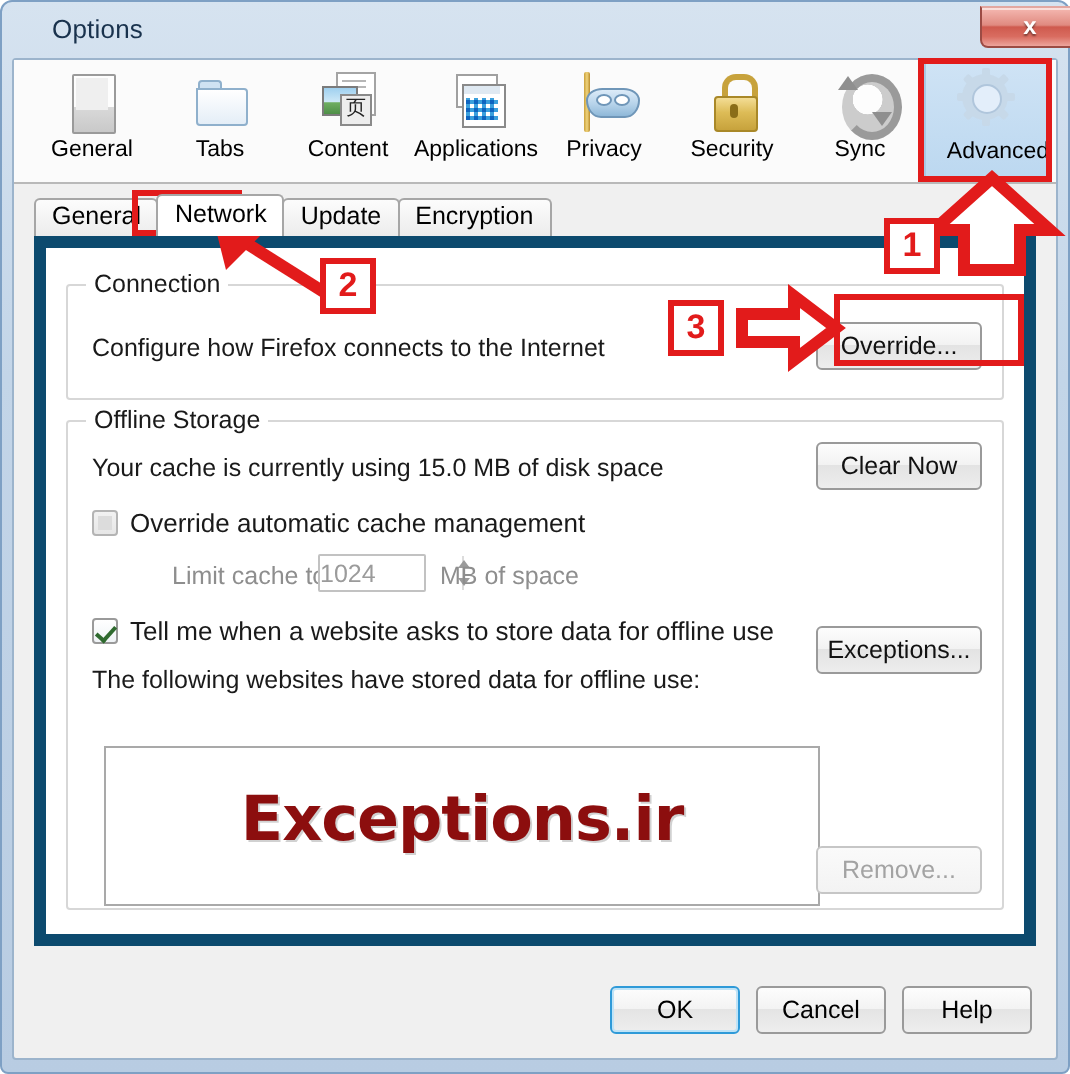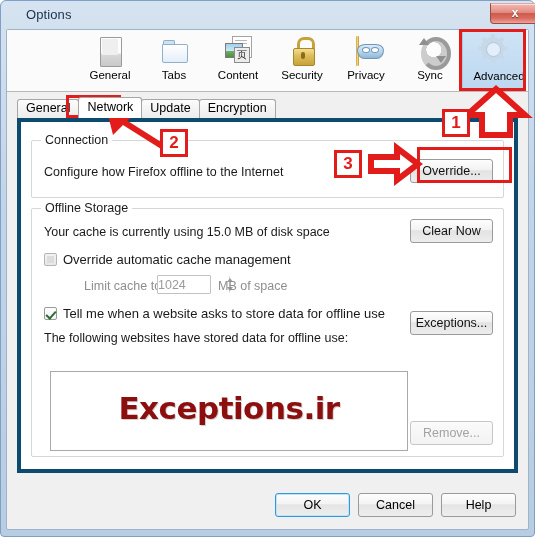--- a/index.html
+++ b/index.html
@@ -177,21 +177,21 @@
     height: 21px;
     line-height: 19px;
     z-index: 2;
   }
 
   
   #panel {
     position: absolute;
     left: 10px; top: 88px; right: 10px; bottom: 56px;
     background: #ffffff;
-    border: 4px solid #0c4a6e;
+    border: 6px solid #0c4a6e;
     box-sizing: border-box;
   }
 
   .groupbox {
     position: absolute;
     border: 1px solid #d7d7d7;
     border-radius: 2px;
     box-sizing: border-box;
   }
   .group-title {
@@ -300,21 +300,21 @@
     color: #8c0e0e;
     letter-spacing: -0.5px;
     font-family: "DejaVu Sans", sans-serif;
     text-shadow: 1px 1px 0 rgba(0,0,0,.18);
   }
 
   
   #bottombar { position: absolute; right: 12px; bottom: 12px; display: flex; gap: 8px; }
   .bbtn {
     position: relative;
-    width: 75px; height: 24px;
+    width: 65px; height: 24px;
     box-sizing: border-box;
     background: linear-gradient(180deg,#fdfdfd 0%, #f3f3f3 47%, #e4e4e4 48%, #eeeeee 100%);
     border: 1px solid #9a9a9a;
     border-radius: 3px;
     font-size: 12.5px;
     display: flex; align-items: center; justify-content: center;
     cursor: pointer;
   }
   .bbtn.default {
     border: 1px solid #2f9ad8;
@@ -377,38 +377,47 @@
         <div class="glyph">
           <span class="ic ic-ct-back"></span>
           <span class="ic ic-ct-line" style="top:6px"></span>
           <span class="ic ic-ct-line" style="top:9px"></span>
           <span class="ic ic-ct-pic"></span>
           <span class="ic ic-ct-cjk">页</span>
         </div>
         <div class="plabel">Content</div>
       </div>
 
-
-      <div class="pane">
-        <div class="glyph">
-          <span class="ic ic-se-shackle"></span>
-            <span class="ic ic-se-body"></span>
-            <span class="ic ic-se-keyhole"></span>
-        </div>
-        <div class="plabel">Security</div>
+      <div class="pane">
+        <div class="glyph">
+          <span class="ic ic-ap-back"></span>
+            <span class="ic ic-ap-front"></span>
+          <span class="ic ic-ap-bar"></span>
+            <span class="ic ic-ap-grid"></span>
+        </div>
+        <div class="plabel">Applications</div>
       </div>
 
       <div class="pane">
         <div class="glyph">
           <span class="ic ic-pv-stick"></span>
           <span class="ic ic-pv-mask"></span>
           <span class="ic ic-pv-eye" style="left:16px"></span>
           <span class="ic ic-pv-eye" style="left:25px"></span>
         </div>
         <div class="plabel">Privacy</div>
+      </div>
+
+      <div class="pane">
+        <div class="glyph">
+          <span class="ic ic-se-shackle"></span>
+            <span class="ic ic-se-body"></span>
+            <span class="ic ic-se-keyhole"></span>
+        </div>
+        <div class="plabel">Security</div>
       </div>
 
       <div class="pane">
         <div class="glyph">
           <span class="ic ic-sy-ring"></span>
             <span class="ic ic-sy-a1"></span>
             <span class="ic ic-sy-a2"></span>
         </div>
         <div class="plabel">Sync</div>
       </div>
@@ -433,21 +442,21 @@
       <div class="tab"><span>General</span></div>
       <div class="tab active"><span>Network</span></div>
       <div class="tab"><span>Update</span></div>
       <div class="tab"><span>Encryption</span></div>
     </div>
 
     <div id="panel">
 
       <div class="groupbox" id="grp-connection">
         <div class="group-title">Connection</div>
-        <div class="body-text" style="left:12px; top:24px;">Configure how Firefox offline to the Internet</div>
+        <div class="body-text" style="left:12px; top:24px;">Configure how Firefox connects to the Internet</div>
         <div class="btn" style="right:10px; top:18px; width:83px; height:24px;">
           <span>Override...</span>
         </div>
       </div>
 
       <div class="groupbox" id="grp-offline">
         <div class="group-title">Offline Storage</div>
 
         <div class="body-text" style="left:12px; top:16px;">Your cache is currently using 15.0 MB of disk space</div>
         <div class="btn" style="right:10px; top:10px; width:83px; height:24px;">

